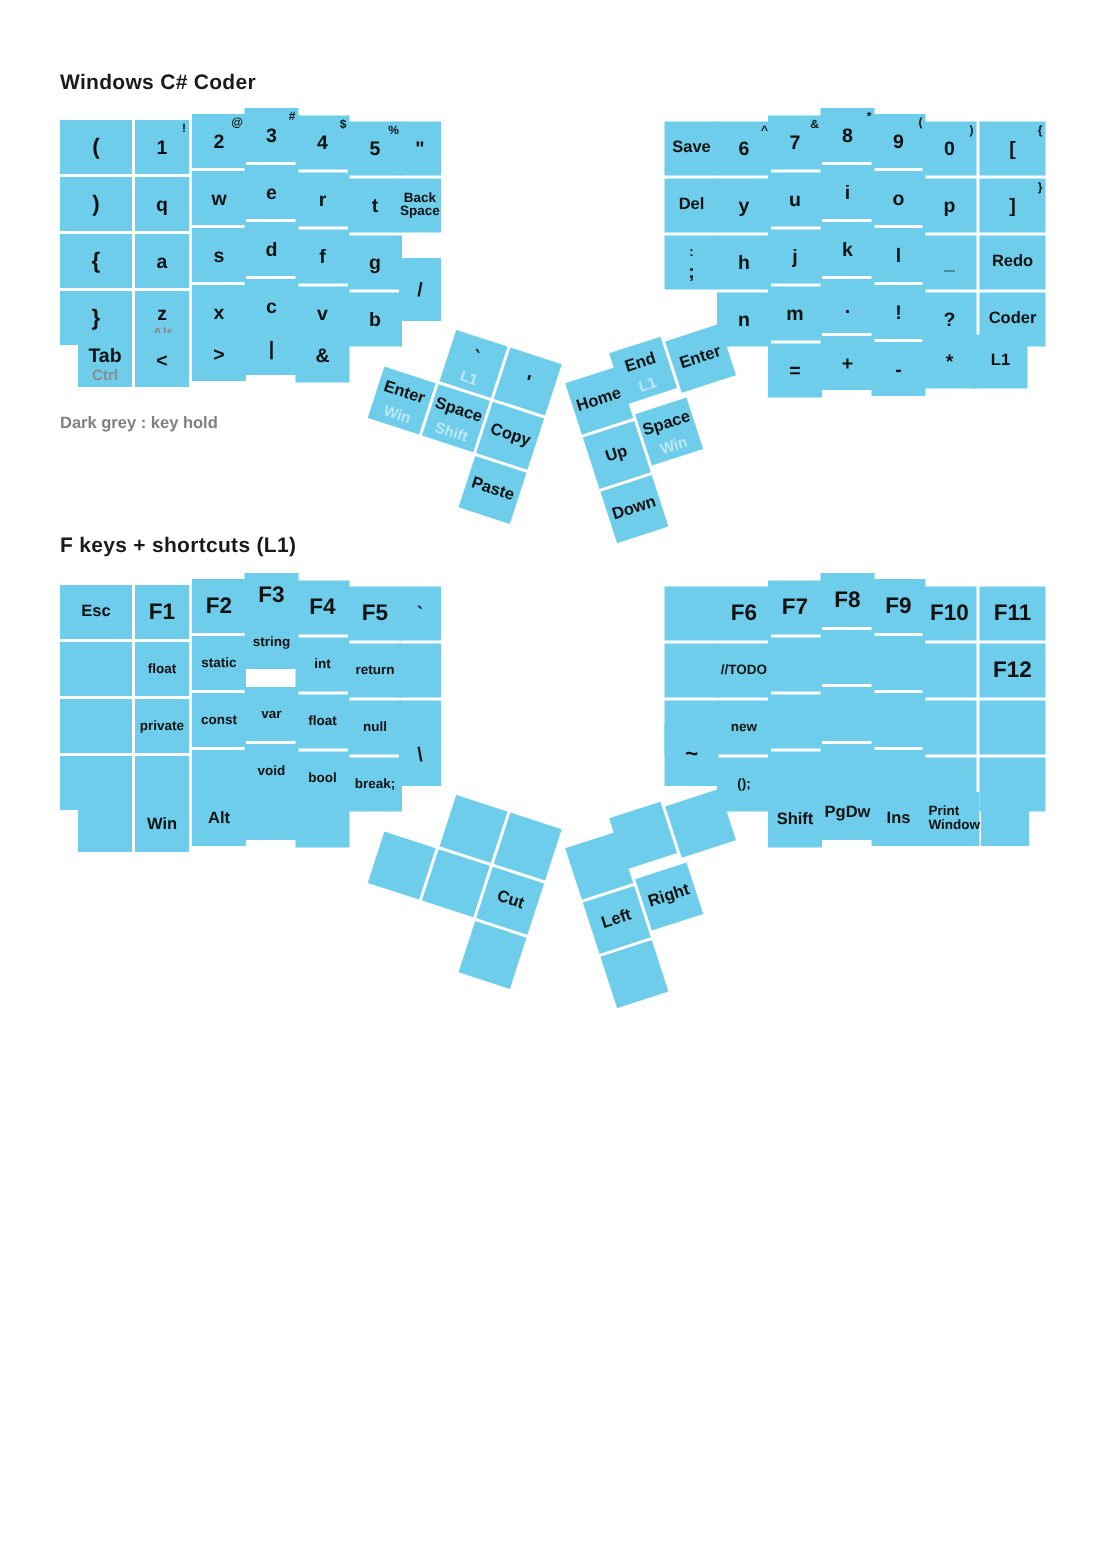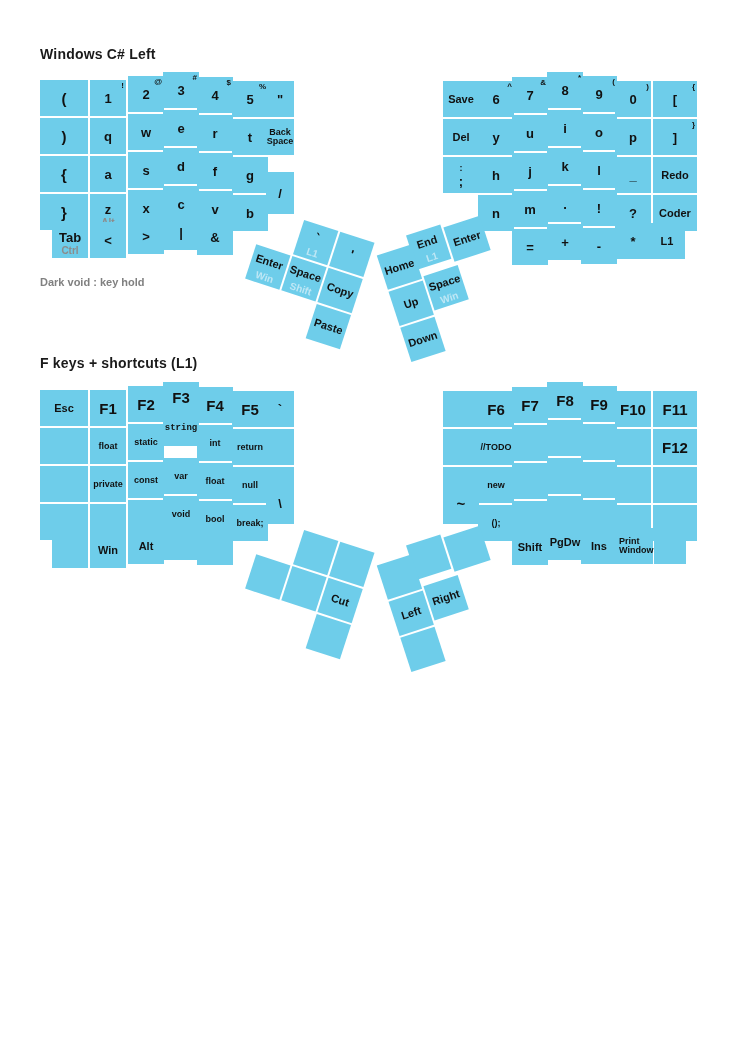--- a/index.html
+++ b/index.html
@@ -72,21 +72,21 @@
     color: #8c8c8c;
   }
   .lbl.b.blue { color: #bfe7f5; }
   .lbl.two {
     line-height: 1.05;
   }
 </style>
 </head>
 <body>
 
-<div class="layer-title" style="left:40px; top:46px;">Windows C# Left</div>
+<div class="layer-title" style="left:40px; top:46px;">Windows C# Coder</div>
 
 <div class="board">
 
   <div class="key" style="left:40px; top:80px; width:48px; height:36px;">
     <span class="lbl c lg">(</span>
   </div>
   <div class="key" style="left:90px; top:80px; width:36px; height:36px;">
     <span class="lbl tr">!</span>
     <span class="lbl c">1</span>
   </div>
@@ -345,21 +345,21 @@
     <div class="key" style="left:38px; top:44px; width:36px; height:36px;">
       <span class="lbl c sm" style="top:36%;">Space</span>
       <span class="lbl b blue">Win</span>
     </div>
     <div class="key" style="left:0px; top:86px; width:36px; height:36px;">
       <span class="lbl c sm">Down</span>
     </div>
   </div>
 </div>
 
-<div class="note" style="left:40px; top:276px;">Dark void : key hold</div>
+<div class="note" style="left:40px; top:276px;">Dark grey : key hold</div>
 
 <div class="layer-title" style="left:40px; top:355px;text-align:right;">F keys + shortcuts (L1)</div>
 
 <div class="board">
 
   <div class="key" style="left:40px; top:390px; width:48px; height:36px;">
     <span class="lbl c sm">Esc</span>
   </div>
   <div class="key" style="left:90px; top:390px; width:36px; height:36px;">
     <span class="lbl c lg">F1</span>
@@ -382,21 +382,21 @@
 
   <div class="key" style="left:40px; top:428px; width:48px; height:36px;">
     <span class="lbl c xs"></span>
   </div>
   <div class="key" style="left:90px; top:428px; width:36px; height:36px;">
     <span class="lbl c xs">float</span>
   </div>
   <div class="key" style="left:128px; top:424px; width:36px; height:36px;">
     <span class="lbl c xs">static</span>
   </div>
-  <div class="key" style="left:163px; top:410px; width:36px; height:36px;font-family:Liberation Mono, monospace;">
+  <div class="key" style="left:163px; top:410px; width:36px; height:36px;">
     <span class="lbl c xs">string</span>
   </div>
   <div class="key" style="left:197px; top:425px; width:36px; height:36px;">
     <span class="lbl c xs">int</span>
   </div>
   <div class="key" style="left:232px; top:429px; width:36px; height:36px;">
     <span class="lbl c xs">return</span>
   </div>
   <div class="key" style="left:266px; top:429px; width:28px; height:36px;">
     <span class="lbl c xs"></span>

